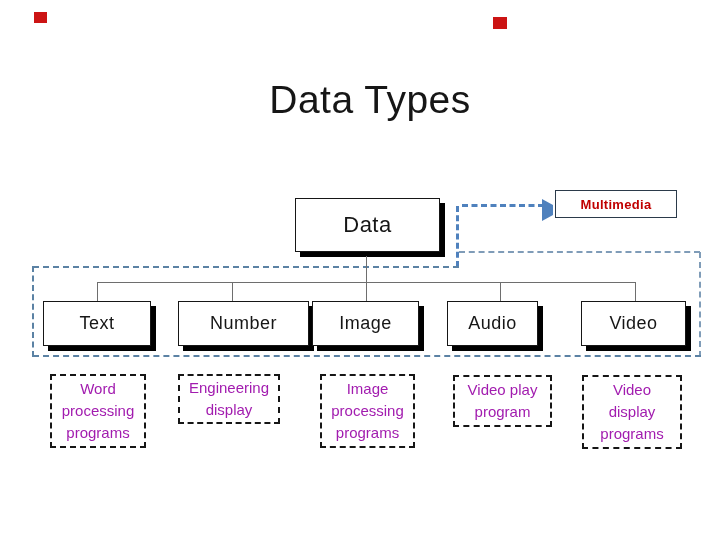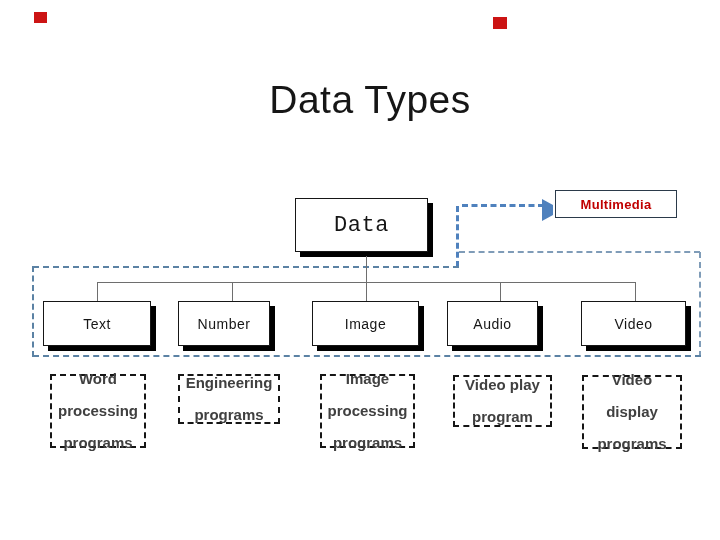--- a/index.html
+++ b/index.html
@@ -10,24 +10,24 @@
   .corner-mark { position:absolute; background:var(--corner_red,#cc1414); }
   .mark-tl { left:24px; top:2px; width:13px; height:11px; }
   .mark-tr { left:483px; top:7px; width:14px; height:12px; }
 
   .title { position:absolute; left:0; right:0; top:63px; text-align:center;
            font-size:39px; font-weight:400; color:var(--ink,#161616); letter-spacing:0.5px; }
 
   .node { position:absolute; background:#fff; border:1px solid var(--ink,#161616);
           box-shadow:5px 5px 0 0 var(--shadow,#000);
           display:flex; align-items:center; justify-content:center;
-          font-size:14px; letter-spacing:0.5px; color:var(--ink,#161616); }
-  .root   { left:285px; top:188px; width:133px; height:54px; font-size:22px;font-family:Liberation Mono, monospace; }
+          font-size:18px; letter-spacing:0.5px; color:var(--ink,#161616); }
+  .root   { left:285px; top:188px; width:145px; height:54px; font-size:22px; }
   .n-text   { left:33px;  top:291px; width:108px; height:45px; }
-  .n-number { left:168px; top:291px; width:92px; height:45px;text-align:right; }
+  .n-number { left:168px; top:291px; width:131px; height:45px;text-align:right; }
   .n-image  { left:302px; top:291px; width:107px; height:45px; }
   .n-audio  { left:437px; top:291px; width:91px; height:45px; }
   .n-video  { left:571px; top:291px; width:105px; height:45px; }
 
   .mm-box { position:absolute; left:545px; top:180px; width:122px; height:28px;
             background:#fff; border:1px solid #2b3a4a;
             display:flex; align-items:center; justify-content:center; }
   .mm-label { font-size:13px; font-weight:bold; color:var(--red,#c00000); letter-spacing:0.3px; }
 
   .line { position:absolute; }
@@ -43,21 +43,21 @@
                  border-top:6px solid transparent; border-bottom:6px solid transparent;
                  border-left:11px solid var(--accent_blue,#4f81bd); }
   .step-h   { left:449px; top:241px; width:241px; height:0;  border-top:2px dashed var(--accent_blue_light,#7f9cb8); }
   .step-v   { left:689px; top:242px; width:0; height:105px;  border-left:2px dashed var(--accent_blue_light,#7f9cb8); }
   .rect-top    { left:23px; top:256px; width:426px; height:0; border-top:2px dashed var(--accent_blue_mid,#5b82a4); }
   .rect-left   { left:22px; top:256px; width:0; height:91px;  border-left:2px dashed var(--accent_blue_mid,#5b82a4); }
   .rect-bottom { left:23px; top:345px; width:668px; height:0; border-top:2px dashed var(--accent_blue_mid,#5b82a4); }
 
   .program { position:absolute; background:#fff; border:2px dashed var(--ink,#161616);
              display:flex; align-items:center; justify-content:center; text-align:center;
-             font-size:15px; font-weight:700; line-height:32px; color:#404040; white-space:pre-line; }
+             font-size:15px; font-weight:400; line-height:22px; color:#a21caf; white-space:pre-line; }
   .p-word  { left:40px;  top:364px; width:96px;  height:74px; }
   .p-eng   { left:168px; top:364px; width:102px; height:50px; }
   .p-image { left:310px; top:364px; width:95px;  height:74px; }
   .p-audio { left:443px; top:365px; width:99px;  height:52px; }
   .p-video { left:572px; top:365px; width:100px; height:74px; }
 </style>
 </head>
 <body>
 
 <div class="slide">
@@ -106,21 +106,21 @@
     <span>Audio</span>
   </div>
   <div class="node n-video">
     <span>Video</span>
   </div>
 
   <div class="program p-word">Word
 processing
 programs</div>
   <div class="program p-eng">Engineering
-programs</div>
+display</div>
   <div class="program p-image">Image
 processing
 programs</div>
   <div class="program p-audio">Video play
 program</div>
   <div class="program p-video">Video
 display
 programs</div>
 
 </div>

